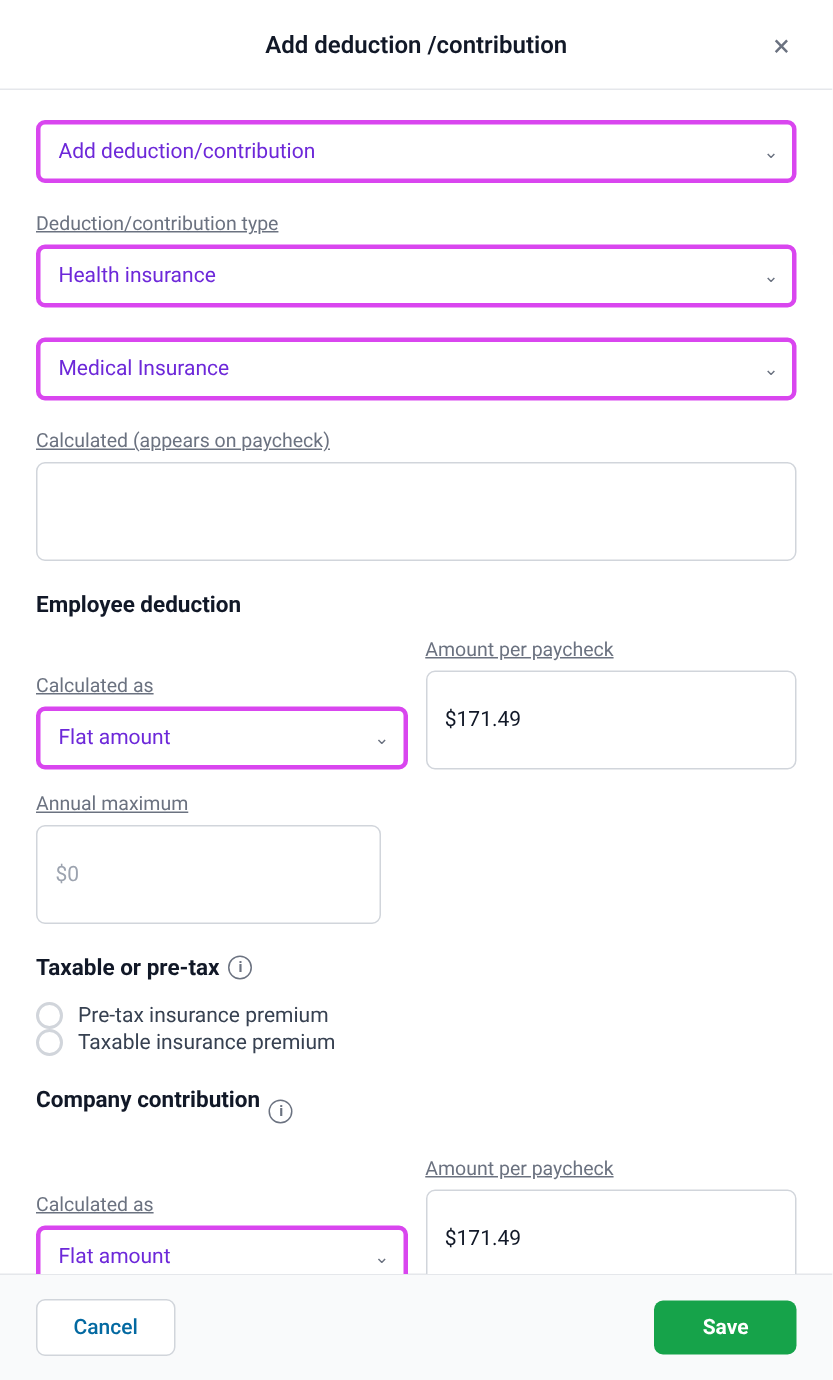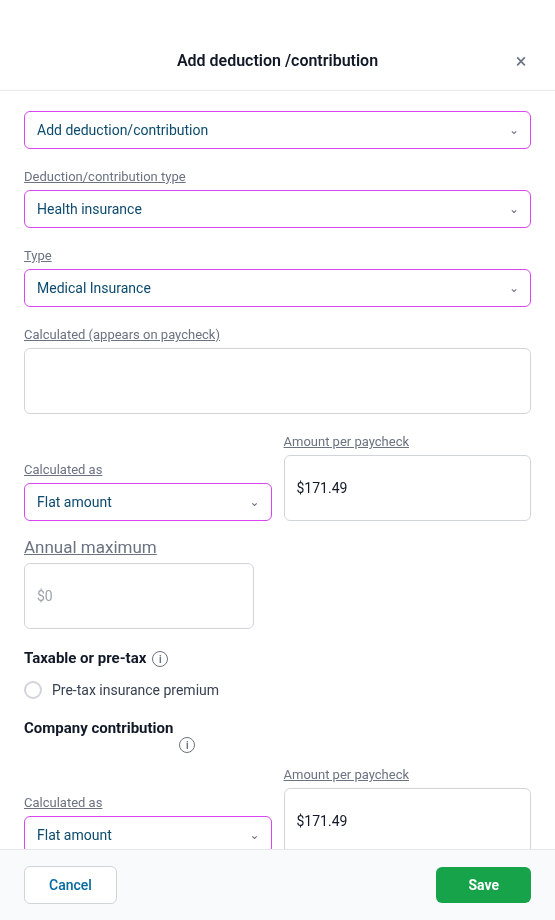--- a/index.html
+++ b/index.html
@@ -29,21 +29,20 @@
     }
 
     .modal-header {
       display: flex;
       align-items: center;
       justify-content: center;
       padding: 20px 24px;
       border-bottom: 1px solid #e5e7eb;
       position: relative;
       flex-shrink: 0;
-      margin-top: 31px;
     }
 
     .modal-title {
       font-size: 16px;
       font-weight: 600;
       color: #111827;
     }
 
     .close-btn {
       position: absolute;
@@ -81,24 +80,24 @@
     }
 
     .select-wrapper {
       position: relative;
       width: 100%;
     }
 
     .select-field {
       width: 100%;
       padding: 10px 24px 10px 12px;
-      border: 1px solid #d946ef;
+      border: 3px solid #d946ef;
       border-radius: 6px;
       font-size: 14px;
-      color: #0c4a6e;
+      color: #6d28d9;
       background: #fff;
       appearance: none;
       cursor: pointer;
       outline: none;
     }
 
     .select-chevron {
       position: absolute;
       right: 12px;
       top: 50%;
@@ -186,21 +185,21 @@
       font-size: 10px;
       color: #6b7280;
       font-weight: 700;
       margin-left: 6px;
       cursor: pointer;
       vertical-align: middle;
     }
 
     .section-header {
       display: flex;
-      align-items: flex-end;
+      align-items: center;
       margin-bottom: 14px;
     }
 
     .top-dropdown-wrapper {
       margin-bottom: 20px;
     }
 
     .modal-footer {
       display: flex;
       align-items: center;
@@ -227,21 +226,21 @@
       border: none;
       border-radius: 6px;
       background: #16a34a;
       font-size: 14px;
       font-weight: 700;
       color: #fff;
       cursor: pointer;
     }
 
     .annual-max-label {
-      font-size: 17px;
+      font-size: 13px;
       color: #6b7280;
       margin-bottom: 6px;
       display: block;
       margin-top: 4px;
     }
   </style>
 </head>
 <body>
 
 <div class="modal">
@@ -268,35 +267,35 @@
       <label class="form-label">Deduction/contribution type</label>
       <div class="select-wrapper">
         <select class="select-field">
           <option value="Health insurance">Health insurance</option>
         </select>
         <span class="select-chevron">⌄</span>
       </div>
     </div>
 
     <div class="form-group">
-      <label class="form-label">Type</label>
       <div class="select-wrapper">
         <select class="select-field">
           <option value="Medical Insurance">Medical Insurance</option>
         </select>
         <span class="select-chevron">⌄</span>
       </div>
     </div>
 
     <div class="form-group">
       <label class="form-label">Calculated (appears on paycheck)</label>
       <input type="text" class="text-input" value="" placeholder="" style="">
     </div>
 
     <div class="section-divider">
+      <div class="section-title">Employee deduction</div>
 
       <div class="two-col">
         <div class="form-group" style="margin-bottom:0">
           <label class="form-label">Calculated as</label>
           <div class="select-wrapper">
             <select class="select-field">
               <option value="Flat amount">Flat amount</option>
             </select>
             <span class="select-chevron">⌄</span>
           </div>
@@ -316,20 +315,24 @@
     <div class="form-group">
       <div class="section-header">
         <span class="section-title" style="margin-bottom:0">Taxable or pre-tax</span>
         <span class="info-icon">i</span>
       </div>
       <div class="radio-group">
         <label class="radio-item">
           <input type="radio" name="taxable" class="radio-input" style="">
           <span class="radio-label">Pre-tax insurance premium</span>
         </label>
+        <label class="radio-item">
+          <input type="radio" name="taxable" class="radio-input" style="">
+          <span class="radio-label">Taxable insurance premium</span>
+        </label>
       </div>
     </div>
 
     <div class="section-divider">
       <div class="section-header">
         <span class="section-title" style="margin-bottom:16px">Company contribution</span>
         <span class="info-icon">i</span>
       </div>
 
       <div class="two-col">

